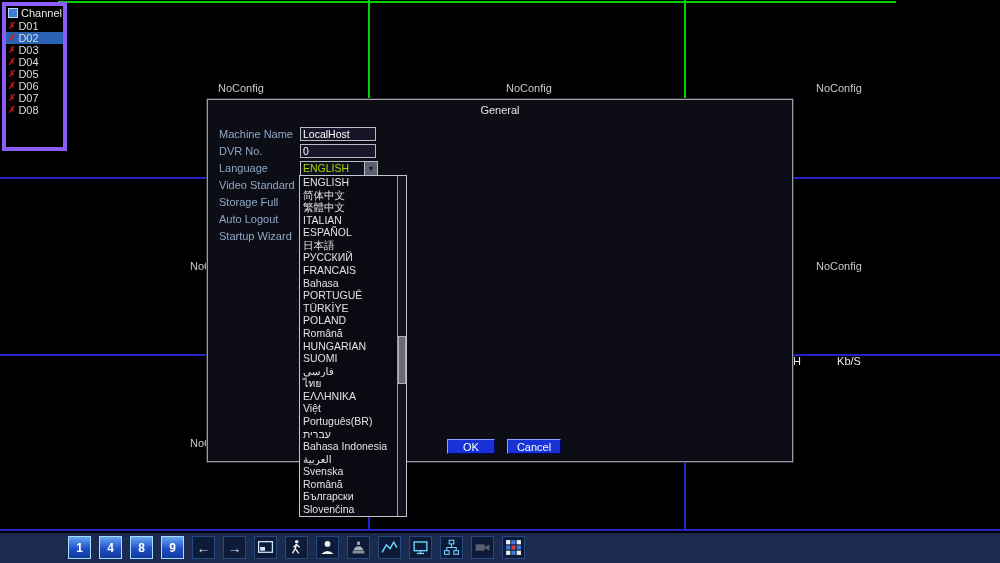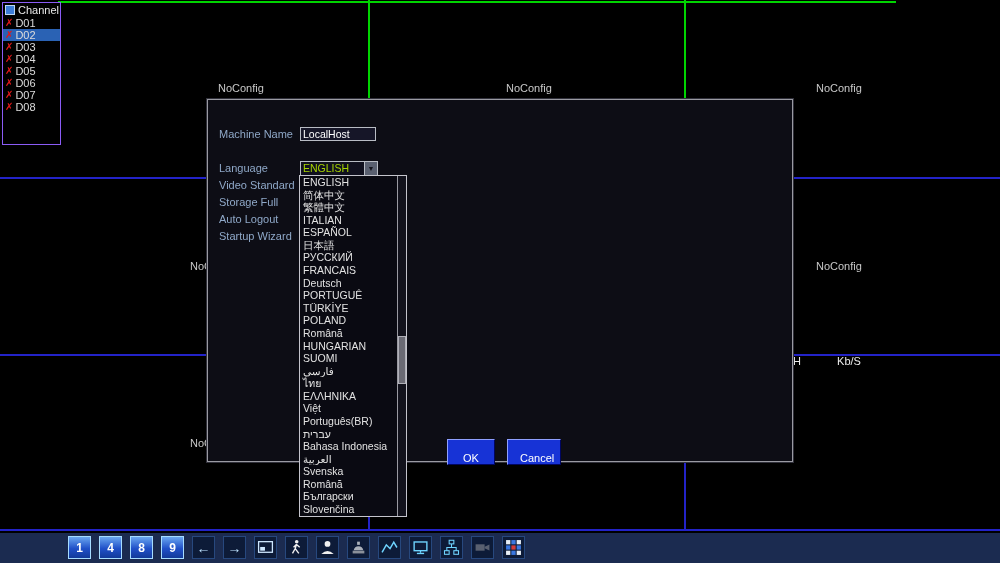--- a/index.html
+++ b/index.html
@@ -7,21 +7,21 @@
           font-family:"Liberation Sans",sans-serif;}
 
   
   .hline{position:absolute;left:0;width:1000px;height:2px;z-index:1;}
   .vline{position:absolute;width:2px;z-index:1;}
   .blue{background:#2323c8;}
   .green{background:#00d400;}
 
   
   #channel-panel{position:absolute;left:2px;top:2px;width:57px;height:141px;
-                 border:1px solid #8b5cf6;background:#000;z-index:4;}
+                 border:4px solid #8b5cf6;background:#000;z-index:4;}
   .cp-title{display:flex;align-items:center;gap:3px;padding:1px 2px;color:#e8e8e8;font-size:11px;}
   .cp-icon{width:8px;height:8px;background:#3d7dd8;border:1px solid #bcd6f0;display:inline-block;flex:none;}
   .ch-item{display:flex;align-items:center;gap:2px;padding:0 2px;height:12px;font-size:11px;color:#dcdcdc;cursor:pointer;}
   .ch-item.selected{background:#2a62b4;}
   .ch-x{color:#e01818;font-size:10px;line-height:10px;flex:none;}
 
   
   .noconfig{position:absolute;color:#c8c8c8;font-size:11px;z-index:2;white-space:nowrap;}
 
   
@@ -41,21 +41,21 @@
              font-family:"Liberation Sans",sans-serif;padding:0 2px;}
   .dlg-select{position:absolute;left:92px;top:0;width:76px;height:13px;border:1px solid #b8bcc4;
               background:#10101e;display:flex;box-sizing:content-box;cursor:pointer;}
   .sel-text{flex:1;color:#a6d400;font-size:10.5px;line-height:13px;padding-left:2px;overflow:hidden;}
   .sel-arrow{width:12px;flex:none;background:#5a6070;border-left:1px solid #b8bcc4;color:#14141c;
              font-size:7px;line-height:13px;text-align:center;}
   .dlg-btn{position:absolute;top:339px;height:15px;background:#1733d6;
            border-top:1px solid #8fa0ff;border-left:1px solid #8fa0ff;
            border-right:1px solid #000660;border-bottom:1px solid #000660;
            color:#fff;font-size:11px;line-height:12px;text-align:center;
-           font-family:"Liberation Sans",sans-serif;padding:12px;cursor:pointer;}
+           font-family:"Liberation Sans",sans-serif;padding:0;cursor:pointer;}
   #ok-btn{left:239px;width:48px;}
   #cancel-btn{left:299px;width:54px;}
 
   
   #lang-dropdown{position:absolute;left:299px;top:175px;width:106px;height:340px;background:#0a0a12;
                  border:1px solid #c4c4cc;z-index:15;display:flex;box-sizing:content-box;}
   #lang-options{flex:1;overflow:hidden;}
   .lang-opt{height:12.59px;line-height:12.6px;font-size:10.5px;color:#e2e2e2;padding-left:3px;
             white-space:nowrap;overflow:hidden;cursor:pointer;}
   #dd-scrollbar{width:8px;flex:none;border-left:1px solid #9a9aa2;position:relative;background:#12121c;cursor:pointer;}
@@ -136,26 +136,31 @@
       <span class="noconfig" style="left: 190px; top: 437px;">NoConfig</span>
     </div>
 
   <div id="stats">
     <div class="stats-row">
       <span class="s-ch">H</span><span class="s-kbs">Kb/S</span>
     </div>
   </div>
 
   <div id="dialog">
+    <div class="dlg-title">General</div>
 
     <div class="fld" style="top:27px">
       <span class="flabel">Machine Name</span>
       <input class="dlg-input" value="LocalHost" style="">
     </div>
 
+    <div class="fld" style="top:44px">
+      <span class="flabel">DVR No.</span>
+      <input class="dlg-input" value="0" style="">
+    </div>
 
     <div class="fld" style="top:61px">
       <span class="flabel">Language</span>
       <div class="dlg-select">
         <span class="sel-text">ENGLISH</span>
         <span class="sel-arrow">▼</span>
       </div>
     </div>
 
     <div class="fld" style="top:95px">
@@ -181,21 +186,21 @@
   <div id="lang-dropdown">
     <div id="lang-options">
         <div class="lang-opt">ENGLISH</div>
         <div class="lang-opt">简体中文</div>
         <div class="lang-opt">繁體中文</div>
         <div class="lang-opt">ITALIAN</div>
         <div class="lang-opt">ESPAÑOL</div>
         <div class="lang-opt">日本語</div>
         <div class="lang-opt">РУССКИЙ</div>
         <div class="lang-opt">FRANCAIS</div>
-        <div class="lang-opt">Deutsch</div>
+        <div class="lang-opt">Bahasa</div>
         <div class="lang-opt">PORTUGUÊ</div>
         <div class="lang-opt">TÜRKİYE</div>
         <div class="lang-opt">POLAND</div>
         <div class="lang-opt">Română</div>
         <div class="lang-opt">HUNGARIAN</div>
         <div class="lang-opt">SUOMI</div>
         <div class="lang-opt">فارسی</div>
         <div class="lang-opt">ไทย</div>
         <div class="lang-opt">ΕΛΛΗΝΙΚΑ</div>
         <div class="lang-opt">Việt</div>

